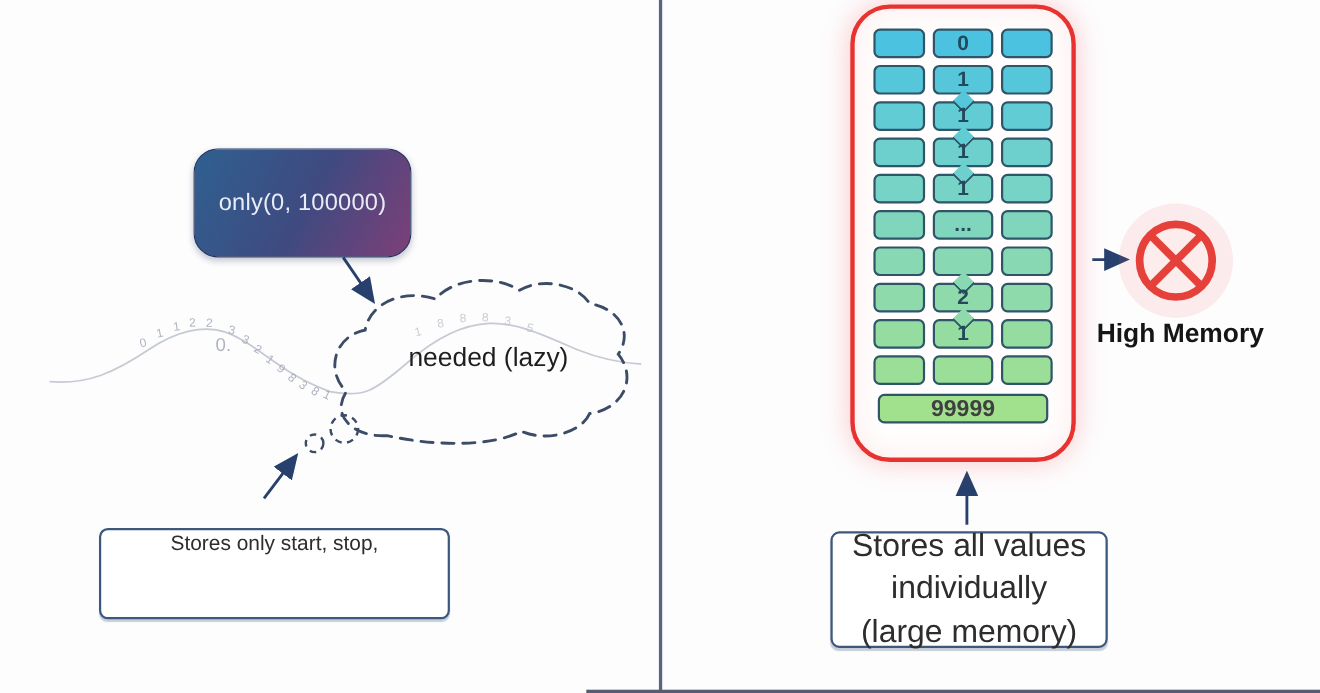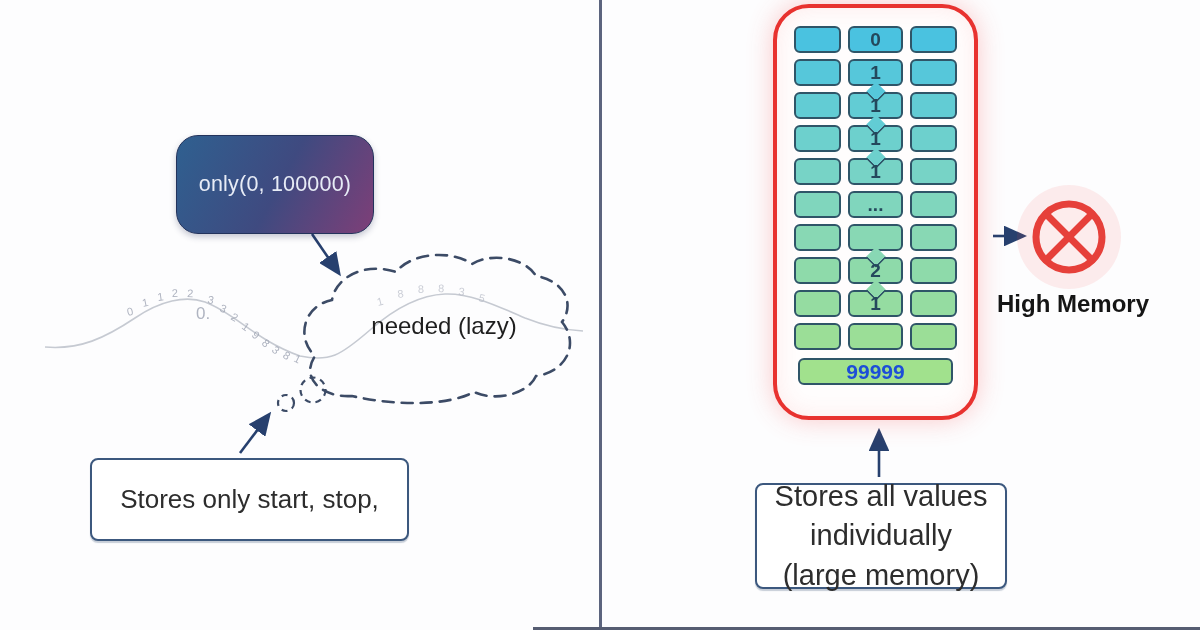--- a/index.html
+++ b/index.html
@@ -33,21 +33,21 @@
   .cloud-text span{display:block;}
 
   
   .note{
     background:#ffffff;border:2.5px solid #3c587e;border-radius:8px;
     box-shadow:0 2px 1px rgba(60,86,120,.28);
     display:flex;flex-direction:column;align-items:center;justify-content:center;
     text-align:center;color:#2d2d2d;line-height:1.36;
   }
   .note span{display:block;}
-  .note-left{left:90px;top:458px;width:315px;height:79px;font-size:26px;}
+  .note-left{left:90px;top:480px;width:315px;height:79px;font-size:19px;justify-content:space-between;}
   .note-right{left:755px;top:483px;width:248px;height:102px;font-size:29px;}
 
   
   .red-frame{
     left:773px;top:4px;width:205px;height:416px;box-sizing:border-box;
     border:4px solid #e8322f;border-radius:36px;
     background:#fffdfd;
     box-shadow:0 0 26px rgba(244,77,77,.30), inset 0 0 22px rgba(244,77,77,.10);
     padding:18px 16px;display:flex;flex-direction:column;align-items:center;
   }
@@ -62,21 +62,21 @@
     font-size:19px;font-weight:600;color:#24485c;
   }
   .cell .cv{position:relative;z-index:2;line-height:1;}
   .notch{
     position:absolute;top:-9px;left:50%;width:13px;height:13px;
     transform:translateX(-50%) rotate(45deg);
     border-right:2px solid #2f5568;border-bottom:2px solid #2f5568;
     border-radius:2px;z-index:1;
   }
   .cell.footer{
-    width:155px;margin-top:8px;font-size:21px;font-weight:600;color:#1d4ed8;
+    width:155px;margin-top:8px;font-size:21px;font-weight:600;color:#404040;
   }
 
   
   .warn-label{
     left:983px;top:288px;width:180px;text-align:center;
     font-size:24px;font-weight:700;color:#151515;line-height:1.3;
   }
   .warn-label span{display:block;}
 
   

